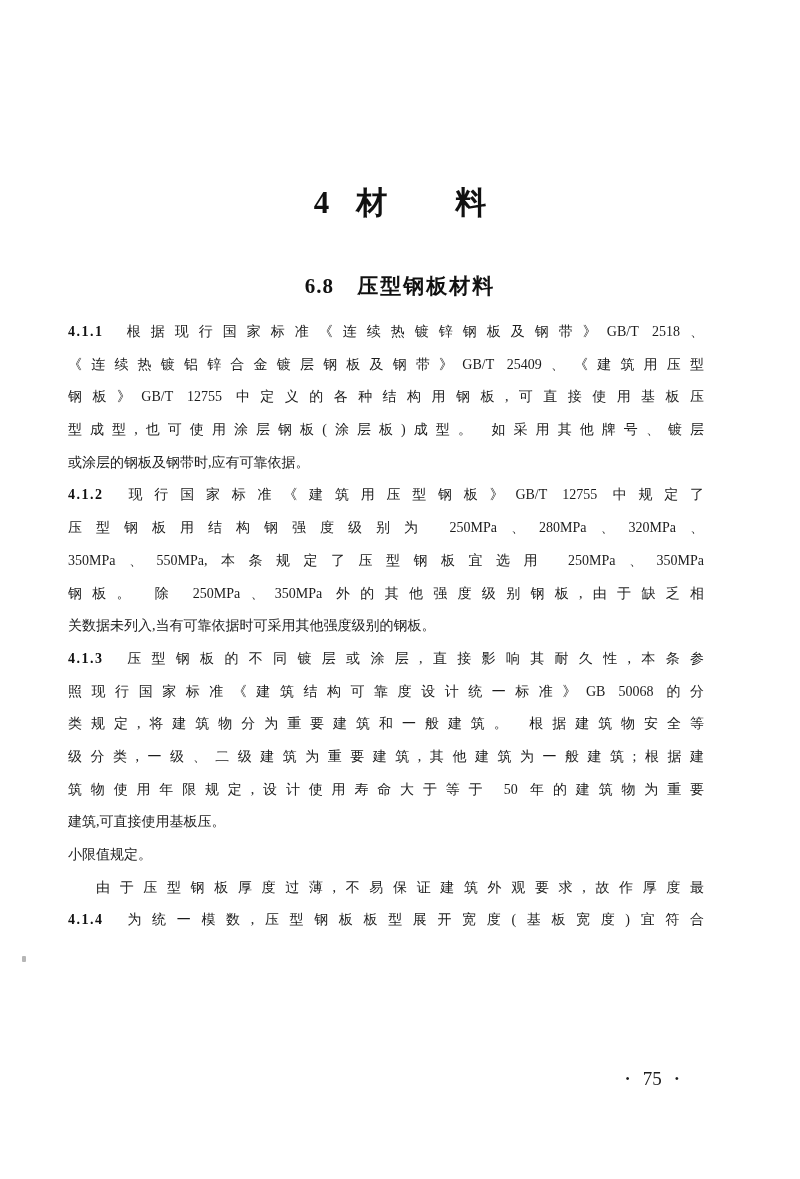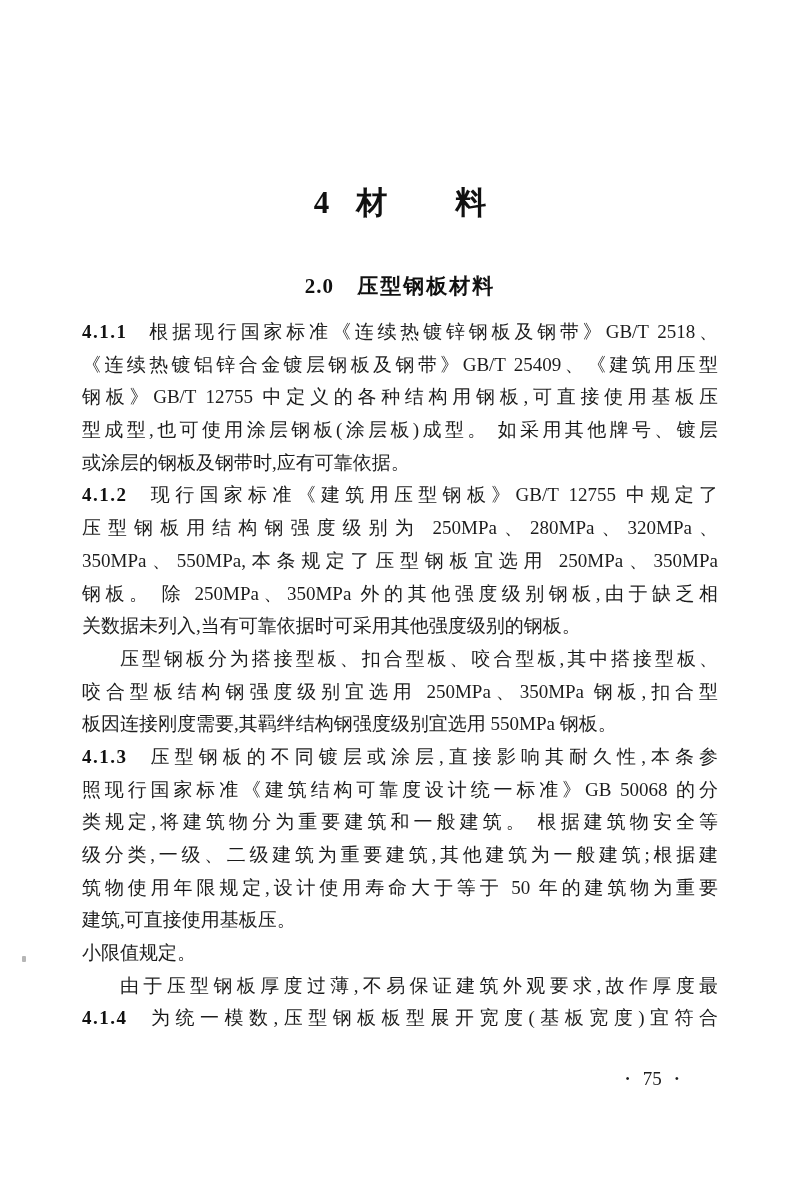--- a/index.html
+++ b/index.html
@@ -36,23 +36,23 @@
     text-align: center;
     font-size: 21px;
     font-weight: bold;
     color: #111111;
   }
   .section .num { margin-right: 18px; letter-spacing: 1px; }
   .section .ttl { letter-spacing: 2px; }
   .bodytext {
     position: absolute;
     top: 316px;
-    left: 82px;
+    left: 68px;
     width: 636px;
-    font-size: 19px;
+    font-size: 14px;
     line-height: 32.7px;
     color: #1c1c1c;
   }
   .line {
     height: 32.7px;
     overflow: hidden;
     text-align: justify;
     text-align-last: justify;
   }
   .line.last { text-align-last: left; }
@@ -89,43 +89,38 @@
 
 <div class="page">
 
   <h1 class="chapter">
     <span class="num">4</span>
     <span class="t1">材</span>
     <span class="t2">料</span>
   </h1>
 
   <h2 class="section">
-    <span class="num">2.0</span>
+    <span class="num">6.8</span>
     <span class="ttl">压型钢板材料</span>
   </h2>
 
   <div class="bodytext">
       <div class="para">
         <div class="line"><span class="clause-label">4.1.1</span>根据现行国家标准《连续热镀锌钢板及钢带》GB/T 2518、</div>
         <div class="line">《连续热镀铝锌合金镀层钢板及钢带》GB/T 25409、《建筑用压型</div>
         <div class="line">钢板》GB/T 12755 中定义的各种结构用钢板,可直接使用基板压</div>
         <div class="line">型成型,也可使用涂层钢板(涂层板)成型。 如采用其他牌号、镀层</div>
         <div class="line last">或涂层的钢板及钢带时,应有可靠依据。</div>
       </div>
       <div class="para">
         <div class="line"><span class="clause-label">4.1.2</span>现行国家标准《建筑用压型钢板》GB/T 12755 中规定了</div>
         <div class="line">压型钢板用结构钢强度级别为 250MPa、280MPa、320MPa、</div>
         <div class="line">350MPa、550MPa,本条规定了压型钢板宜选用 250MPa、350MPa</div>
         <div class="line">钢板。 除 250MPa、350MPa 外的其他强度级别钢板,由于缺乏相</div>
         <div class="line last">关数据未列入,当有可靠依据时可采用其他强度级别的钢板。</div>
-      </div>
-      <div class="para">
-        <div class="line indent">压型钢板分为搭接型板、扣合型板、咬合型板,其中搭接型板、</div>
-        <div class="line">咬合型板结构钢强度级别宜选用 250MPa、350MPa 钢板,扣合型</div>
-        <div class="line last">板因连接刚度需要,其羁绊结构钢强度级别宜选用 550MPa 钢板。</div>
       </div>
       <div class="para">
         <div class="line"><span class="clause-label">4.1.3</span>压型钢板的不同镀层或涂层,直接影响其耐久性,本条参</div>
         <div class="line">照现行国家标准《建筑结构可靠度设计统一标准》GB 50068 的分</div>
         <div class="line">类规定,将建筑物分为重要建筑和一般建筑。 根据建筑物安全等</div>
         <div class="line">级分类,一级、二级建筑为重要建筑,其他建筑为一般建筑;根据建</div>
         <div class="line">筑物使用年限规定,设计使用寿命大于等于 50 年的建筑物为重要</div>
         <div class="line last">建筑,可直接使用基板压。</div>
       </div>
       <div class="para">

